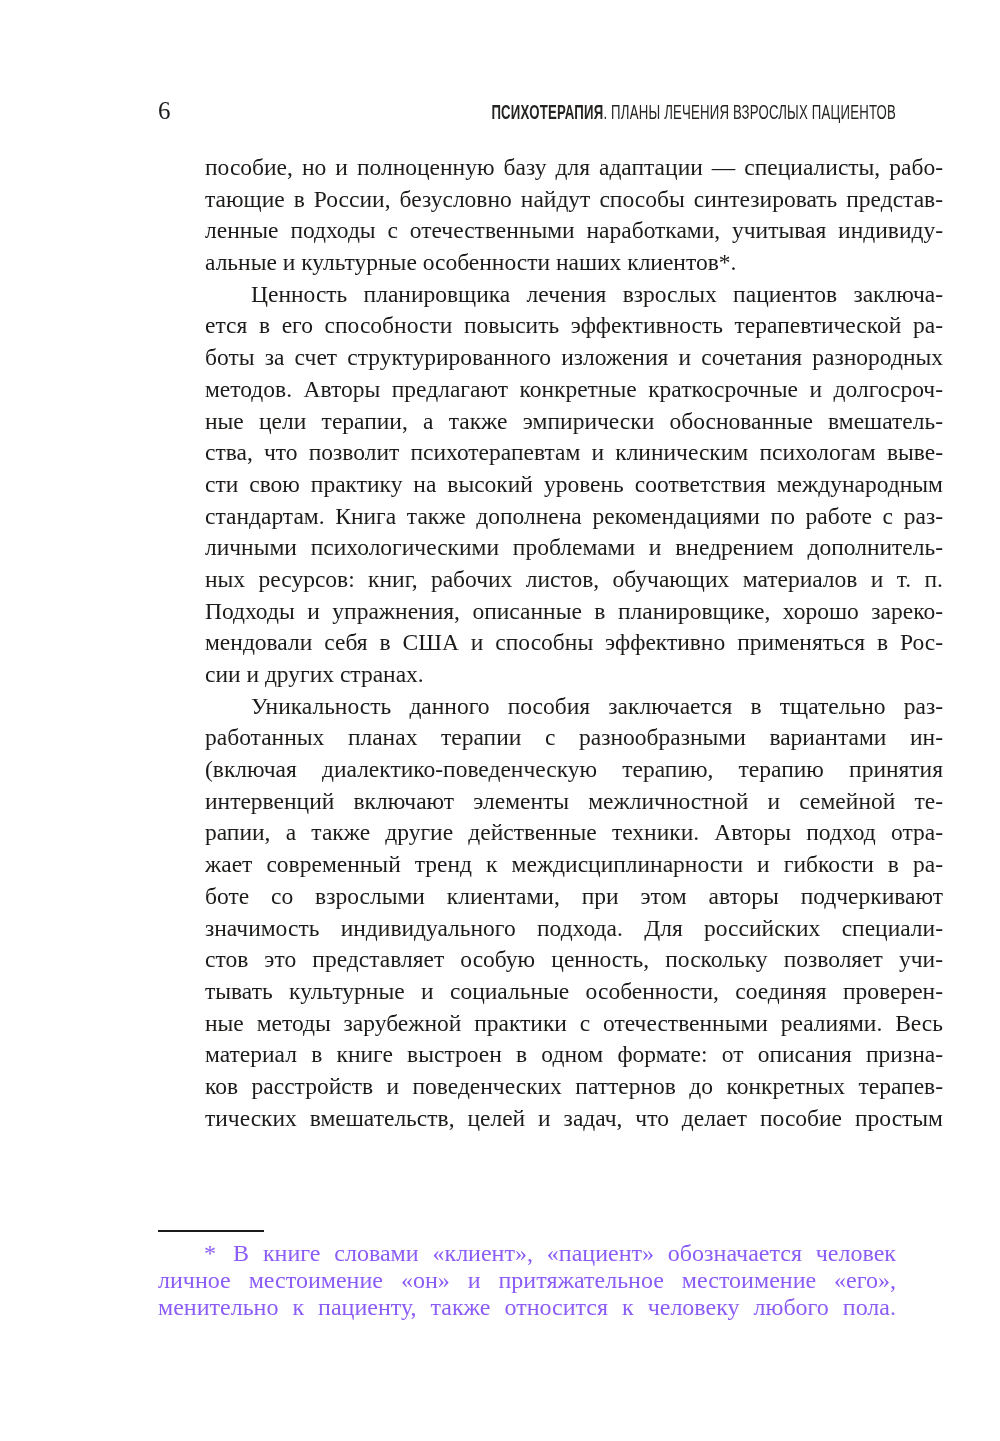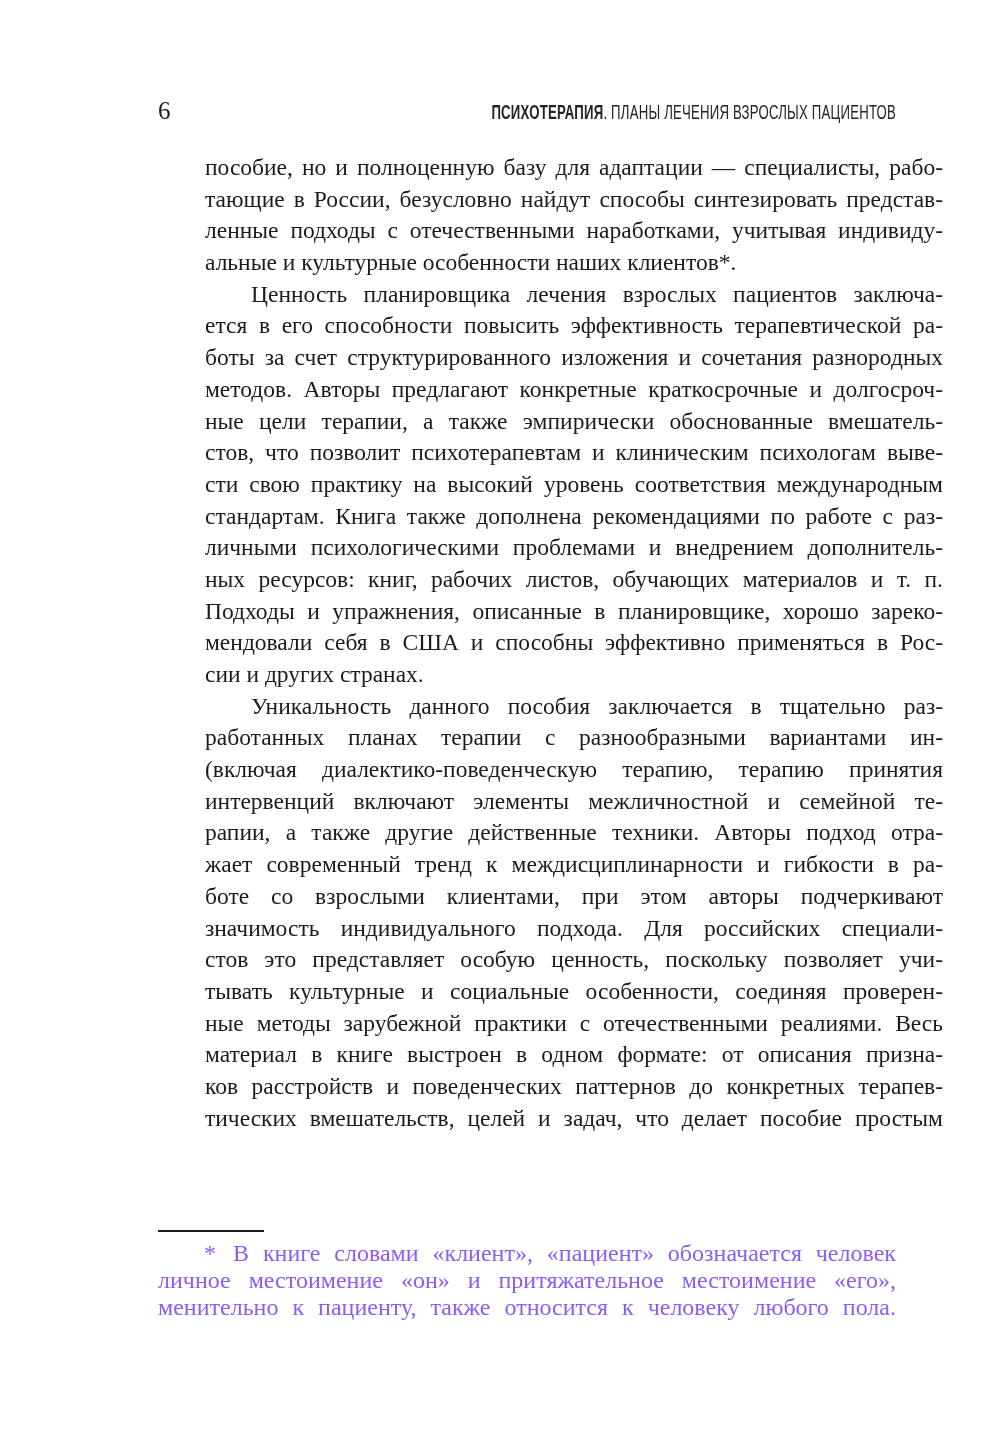--- a/index.html
+++ b/index.html
@@ -90,21 +90,21 @@
         <div class="line">тающие в России, безусловно найдут способы синтезировать представ-</div>
         <div class="line">ленные подходы с отечественными наработками, учитывая индивиду-</div>
         <div class="line no-stretch">альные и культурные особенности наших клиентов*.</div>
       </div>
       <div>
         <div class="line indent">Ценность планировщика лечения взрослых пациентов заключа-</div>
         <div class="line">ется в его способности повысить эффективность терапевтической ра-</div>
         <div class="line">боты за счет структурированного изложения и сочетания разнородных</div>
         <div class="line">методов. Авторы предлагают конкретные краткосрочные и долгосроч-</div>
         <div class="line">ные цели терапии, а также эмпирически обоснованные вмешатель-</div>
-        <div class="line">стов, что позволит психотерапевтам и клиническим психологам выве-</div>
+        <div class="line">ства, что позволит психотерапевтам и клиническим психологам выве-</div>
         <div class="line">сти свою практику на высокий уровень соответствия международным</div>
         <div class="line">стандартам. Книга также дополнена рекомендациями по работе с раз-</div>
         <div class="line">личными психологическими проблемами и внедрением дополнитель-</div>
         <div class="line">ных ресурсов: книг, рабочих листов, обучающих материалов и т. п.</div>
         <div class="line">Подходы и упражнения, описанные в планировщике, хорошо зареко-</div>
         <div class="line">мендовали себя в США и способны эффективно применяться в Рос-</div>
         <div class="line no-stretch">сии и других странах.</div>
       </div>
       <div>
         <div class="line indent">Уникальность данного пособия заключается в тщательно раз-</div>

